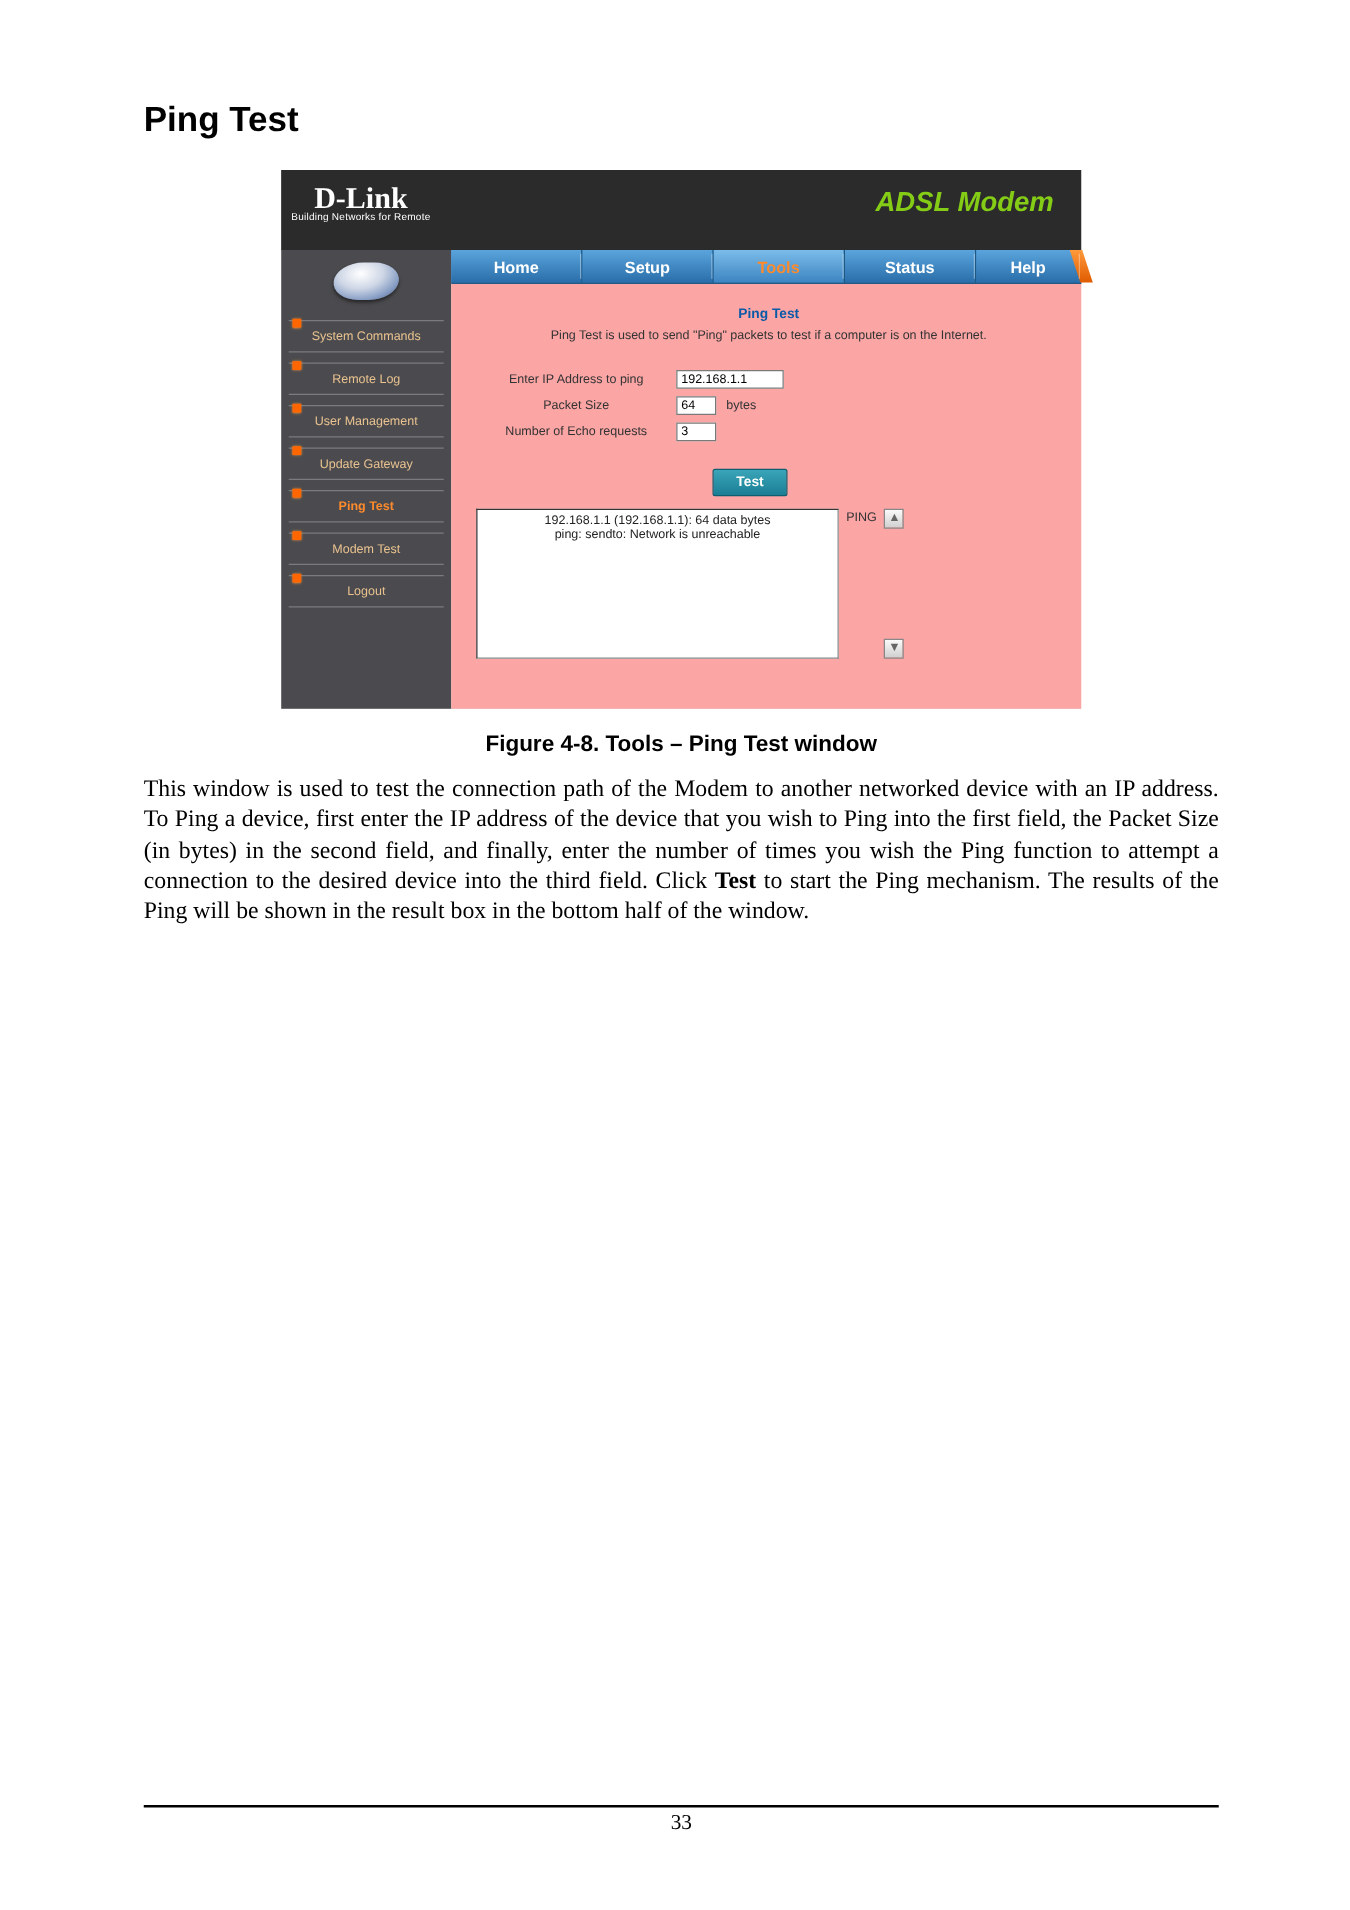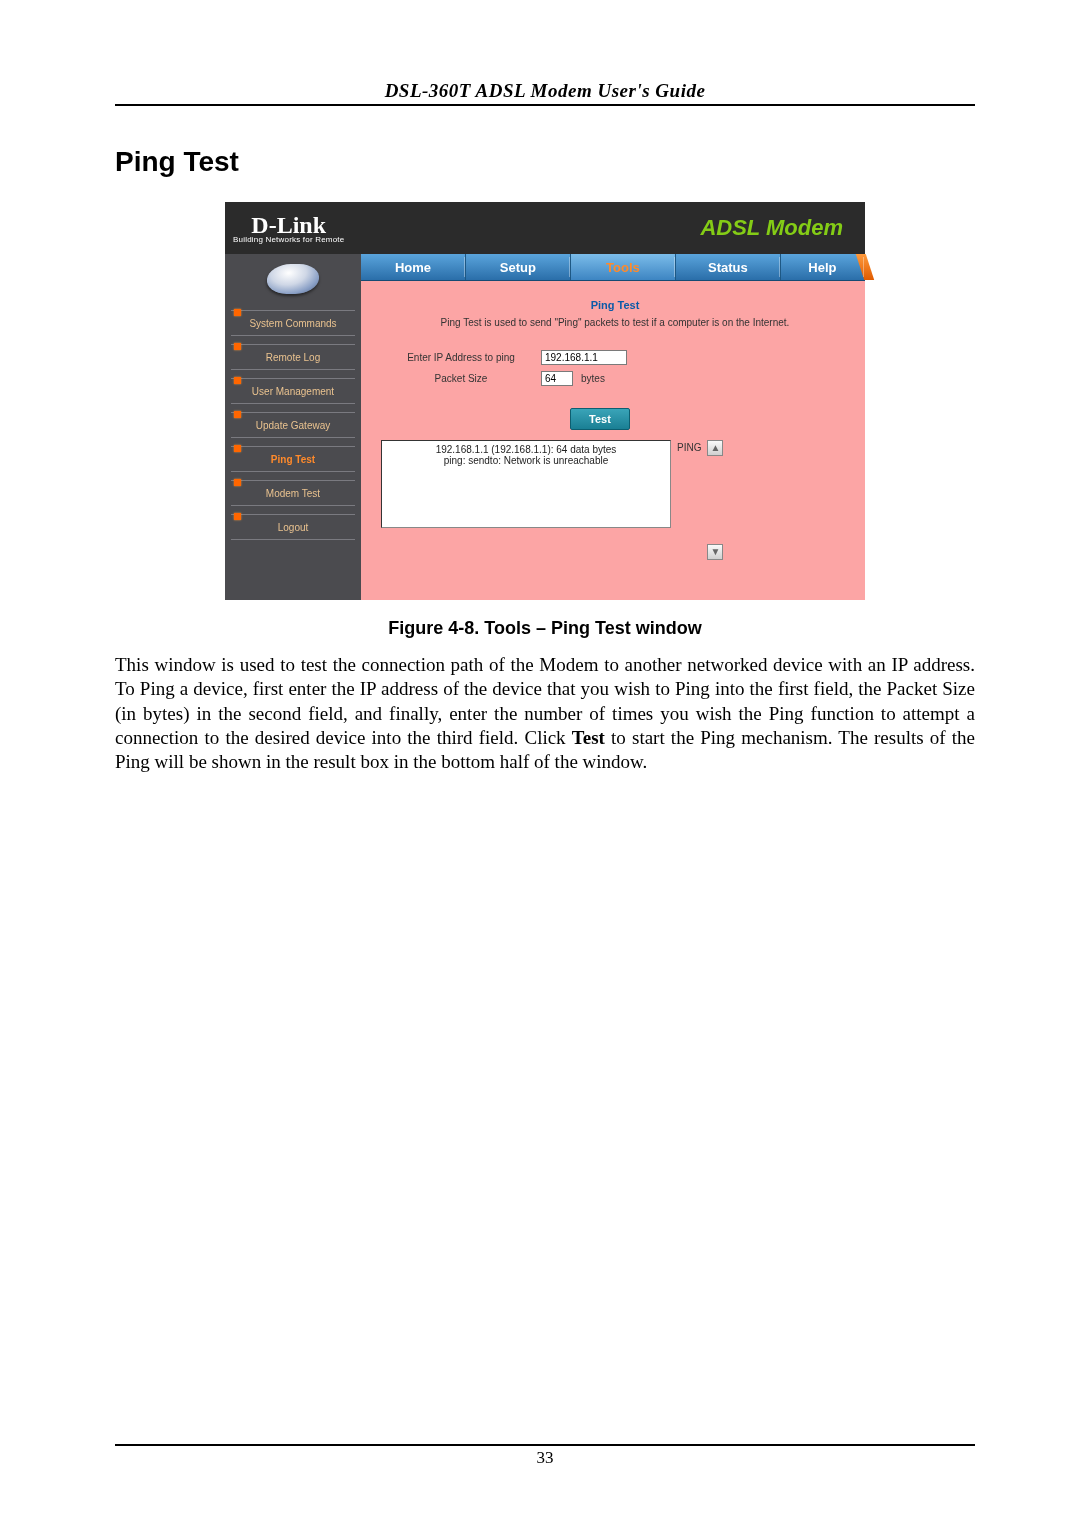--- a/index.html
+++ b/index.html
@@ -69,21 +69,21 @@
     font-size: 11px;
     color: #333;
     box-shadow: 0 0 0 1px #888 inset;
   }
   .shot-top {
     display: flex;
     align-items: center;
     background: #2b2b2b;
     color: #fff;
     height: 52px;
-    padding: 0 12px 0 8px;
+    padding: 0 12px 12px 8px;
   }
   .dlink-logo {
     font-family: "Times New Roman", serif;
     font-weight: bold;
     font-size: 24px;
     line-height: 1;
   }
   .dlink-tag {
     font-size: 8px;
     letter-spacing: 0.2px;
@@ -199,21 +199,21 @@
     display:inline-block;
     background: linear-gradient(#3aa4b8,#1a7f94);
     color:#fff; font-weight:bold; font-size:11px;
     padding: 4px 18px;
     border: 1px solid #0d5e70;
     border-radius: 2px;
     cursor:pointer;
   }
   .result-box-wrap { position:relative; display:flex; align-items:flex-start; gap:6px; margin-top:10px;}
   .result-box {
-    width: 290px; height: 88px;
+    width: 290px; height: 120px;
     border: 1px inset #888;
     background: #fff;
     font-size: 10px;
     padding: 3px 4px;
     box-sizing: border-box;
     color:#222;
     white-space: pre-line;
   }
   .result-label { font-size:10px; color:#333; padding-top:2px; }
   .fake-scroll {
@@ -224,21 +224,20 @@
     color:#666; font-size:10px; line-height:1;
     cursor:pointer;
   }
   .scroll-col { display:flex; flex-direction:column; justify-content:space-between; height:120px; }
 </style>
 </head>
 <body>
 
 <div class="page">
 
-  <div class="running-head">DSL-360T ADSL Modem User's Guide</div>
 
   <h1 class="section-title">Ping Test</h1>
 
   <div class="figure-wrap">
 
     <div class="shot">
       <div class="shot-top">
         <div>
           <div class="dlink-logo">D-Link</div>
           <div class="dlink-tag">Building Networks for Remote</div>
@@ -273,20 +272,24 @@
 
             <div class="field-row">
               <span class="lbl">Enter IP Address to ping</span>
               <input type="text" style="width: 86px;" value="192.168.1.1">
             </div>
             <div class="field-row">
               <span class="lbl">Packet Size</span>
               <input type="text" style="width: 32px;" value="64">
               <span class="unit">bytes</span>
             </div>
+            <div class="field-row">
+              <span class="lbl">Number of Echo requests</span>
+              <input type="text" style="width: 32px;" value="3">
+            </div>
 
             <div class="test-btn-wrap">
               <span class="test-btn">Test</span>
             </div>
 
             <div class="result-box-wrap">
               <div class="result-box">192.168.1.1 (192.168.1.1): 64 data bytes
 ping: sendto: Network is unreachable</div>
               <div style="display:flex;flex-direction:column;align-items:flex-start;">
                 <span class="result-label">PING</span>

